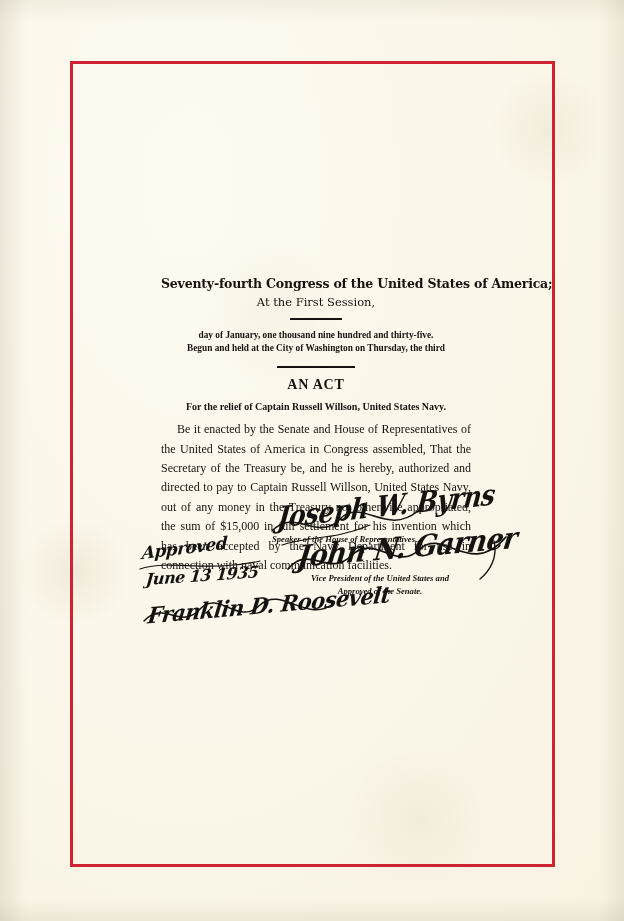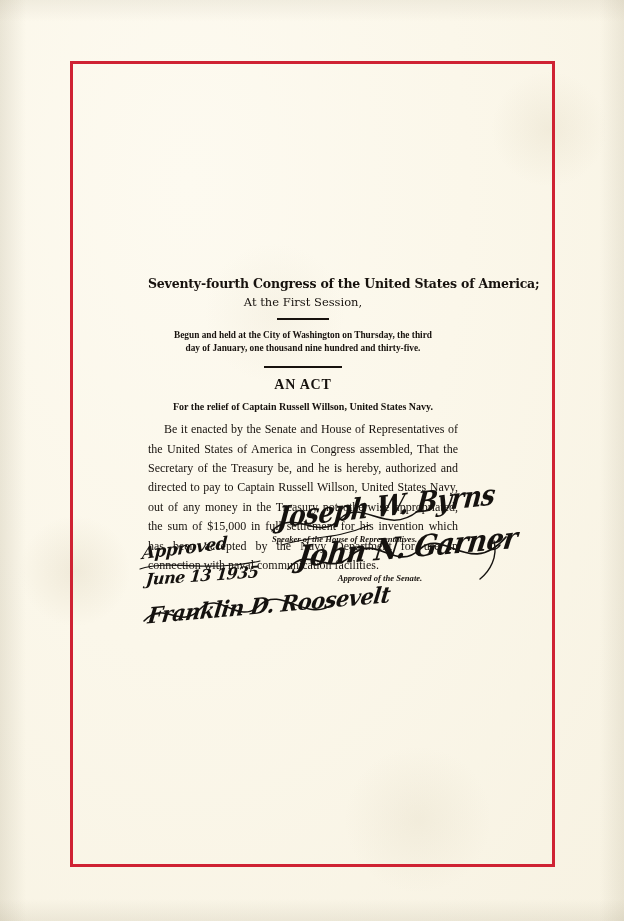--- a/index.html
+++ b/index.html
@@ -56,21 +56,21 @@
     width: 485px;
     height: 806px;
     border: 3px solid #cf2233;
     box-sizing: border-box;
     z-index: 2;
   }
 
   
   #content {
     position: absolute;
-    left: 148px;
+    left: 161px;
     top: 276px;
     width: 310px;
     z-index: 3;
     color: #17120e;
     text-align: center;
   }
 
   .congress-line {
     font-family: "DejaVu Serif", serif;
     font-weight: bold;
@@ -208,22 +208,22 @@
   <div id="border-frame"></div>
 
   <div id="content">
 
     <div class="congress-line">Seventy-fourth Congress of the United States of America;</div>
 
     <div class="session-line">At the First Session,</div>
 
     <div class="rule-short"></div>
 
+    <div class="begun">day of January, one thousand nine hundred and thirty-five.</div>
     <div class="begun">Begun and held at the City of Washington on Thursday, the third</div>
-    <div class="begun">day of January, one thousand nine hundred and thirty-five.</div>
 
     <div class="rule-med"></div>
 
     <div class="act-title">AN ACT</div>
 
     <div class="relief-line">For the relief of Captain Russell Willson, United States Navy.</div>
 
     <div class="body-text">Be it enacted by the Senate and House of Representatives of the United States of America in Congress assembled, That the Secretary of the Treasury be, and he is hereby, authorized and directed to pay to Captain Russell Willson, United States Navy, out of any money in the Treasury not otherwise appropriated, the sum of $15,000 in full settlement for his invention which has been accepted by the Navy Department for use in connection with naval communication facilities.</div>
   </div>
 
@@ -239,20 +239,21 @@
     <div class="sig-caption" id="speaker-caption">Speaker of the House of Representatives.</div>
 
     <div class="ink hand" id="sig-vp">John N. Garner</div>
 
     <svg class="flourish" style="left:214px; top:40px;" width="230" height="52" viewBox="0 0 230 52">
       <path d="M4,34 C26,8 44,44 68,20 C92,-2 112,38 136,14 C160,-8 186,44 222,2" fill="none" stroke="#15120f" stroke-width="1.7" stroke-linecap="round"></path>
       <path d="M210,6 C214,22 206,36 196,44" fill="none" stroke="#15120f" stroke-width="1.4" stroke-linecap="round"></path>
     </svg>
 
     <div class="sig-caption" id="vp-caption">
+      <div>Vice President of the United States and</div>
       <div>Approved of the Senate.</div>
     </div>
 
     <div class="ink hand" id="approved-word">Approved</div>
 
     <div class="ink hand" id="approved-date">June 13 1935</div>
 
     <div class="ink hand" id="sig-president">Franklin D. Roosevelt</div>
 
     <svg class="flourish" style="left:70px; top:96px;" width="200" height="46" viewBox="0 0 200 46">

